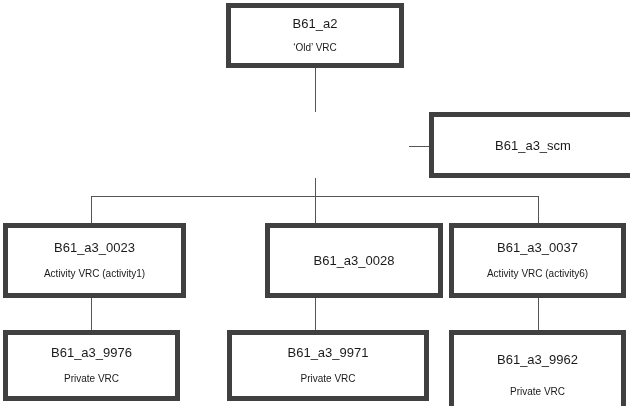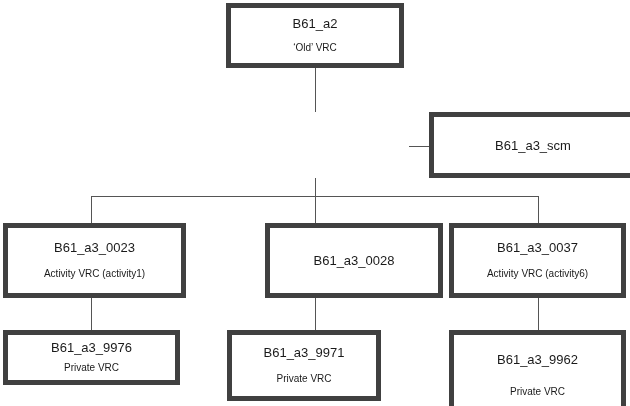--- a/index.html
+++ b/index.html
@@ -97,26 +97,26 @@
 
   <div class="node-box" style="left:227px; top:223px; width:178px; height:75px;margin-left:38px;">
     <div class="node-title">B61_a3_0028</div>
   </div>
 
   <div class="node-box" style="left:449px; top:223px; width:177px; height:75px;">
     <div class="node-title">B61_a3_0037</div>
     <div class="node-subtitle">Activity VRC (activity6)</div>
   </div>
 
-  <div class="node-box" style="left:3px; top:330px; width:177px; height:55px;">
+  <div class="node-box" style="left:3px; top:330px; width:177px; height:71px;">
     <div class="node-title">B61_a3_9976</div>
     <div class="node-subtitle">Private VRC</div>
   </div>
 
-  <div class="node-box" style="left:227px; top:330px; width:154px; height:71px;">
+  <div class="node-box" style="left:227px; top:330px; width:202px; height:71px;">
     <div class="node-title">B61_a3_9971</div>
     <div class="node-subtitle">Private VRC</div>
   </div>
 
   <div class="node-box" style="left:449px; top:330px; width:177px; height:91px;">
     <div class="node-title">B61_a3_9962</div>
     <div class="node-subtitle">Private VRC</div>
   </div>
 
 </div>

